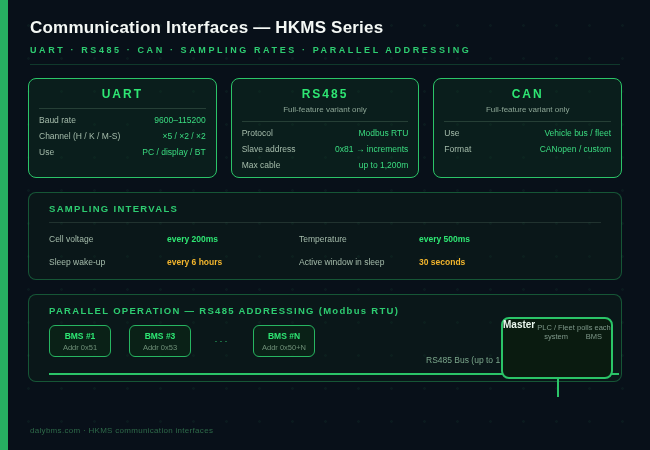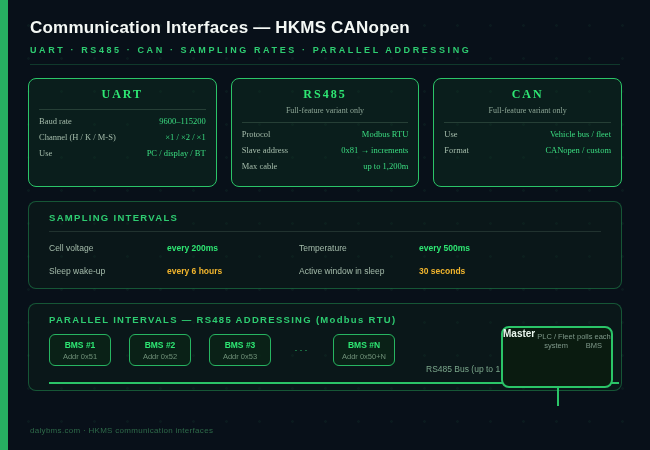--- a/index.html
+++ b/index.html
@@ -11,21 +11,21 @@
     background-size: 33px 33px; background-position: 12px 9px;
   }
   .accent-bar { position: absolute; left: 0; top: 0; width: 8px; height: 100%; background: #27b061; }
 
   header { padding: 18px 30px 0 30px; }
   h1 { color: #f4f8f5; font-size: 17px; font-weight: bold; letter-spacing: 0.2px; }
   .subtitle { margin-top: 7px; color: #2ecc71; font-size: 9px; font-weight: bold; letter-spacing: 2.6px; }
   .rule { margin-top: 9px; border-top: 1px solid rgba(46,204,113,0.22); }
 
   .cards { display: flex; gap: 14px; margin: 13px 28px 0 28px; }
-  .card { flex: 1; border: 1.5px solid #2bc468; border-radius: 8px; background: rgba(18,64,36,0.30); padding: 8px 10px 15px; font-family: Liberation Serif, serif; }
+  .card { flex: 1; border: 1.5px solid #2bc468; border-radius: 8px; background: rgba(18,64,36,0.30); padding: 8px 10px 7px; }
   .card-title { text-align: center; color: #2ee673; font-size: 12px; font-weight: bold; letter-spacing: 2px; }
   .card-sub { text-align: center; color: #8ca595; font-size: 8px; margin-top: 4px; }
   .card-div { border-top: 1px solid rgba(140,180,150,0.22); margin: 7px 0 1px; }
   .spec-row { display: flex; justify-content: space-between; font-size: 8.5px; margin-top: 6px; align-items: center; }
   .spec-label { color: #a5bcab; }
   .spec-value { color: #3bdc80; }
 
   .panel { margin: 14px 28px 0; border: 1px solid rgba(46,204,113,0.35); border-radius: 8px; background: rgba(16,48,28,0.22); padding: 10px 20px 12px; }
   .panel-title { color: #2ecc71; font-size: 9.5px; font-weight: bold; letter-spacing: 1.3px; }
   .panel-div { border-top: 1px solid rgba(140,180,150,0.18); margin: 8px 0 11px; }
@@ -51,36 +51,36 @@
 
   .footer { position: absolute; left: 30px; bottom: 15px; font-size: 8px; color: #2e6a49; letter-spacing: 0.3px; }
 </style>
 </head>
 <body>
 
 <div class="canvas">
   <div class="accent-bar"></div>
 
   <header>
-    <h1>Communication Interfaces — HKMS CANopen</h1>
+    <h1>Communication Interfaces — HKMS Series</h1>
     <div class="subtitle">UART · RS485 · CAN · SAMPLING RATES · PARALLEL ADDRESSING</div>
     <div class="rule"></div>
   </header>
 
   <div class="cards">
     <section class="card">
       <div class="card-title">UART</div>
       <div class="card-div"></div>
       <div class="spec-row">
         <span class="spec-label">Baud rate</span>
         <span class="spec-value">9600–115200</span>
       </div>
       <div class="spec-row">
         <span class="spec-label">Channel (H / K / M-S)</span>
-        <span class="spec-value">×1 / ×2 / ×1</span>
+        <span class="spec-value">×5 / ×2 / ×2</span>
       </div>
       <div class="spec-row">
         <span class="spec-label">Use</span>
         <span class="spec-value">PC / display / BT</span>
       </div>
     </section>
 
     <section class="card">
       <div class="card-title">RS485</div>
       <div class="card-sub">Full-feature variant only</div>
@@ -123,29 +123,25 @@
       <span class="s-label">Temperature</span>
       <span class="s-val green">every 500ms</span>
       <span class="s-label">Sleep wake-up</span>
       <span class="s-val amber">every 6 hours</span>
       <span class="s-label">Active window in sleep</span>
       <span class="s-val amber">30 seconds</span>
     </div>
   </section>
 
   <section class="panel parallel">
-    <div class="panel-title">PARALLEL INTERVALS — RS485 ADDRESSING (Modbus RTU)</div>
+    <div class="panel-title">PARALLEL OPERATION — RS485 ADDRESSING (Modbus RTU)</div>
     <div class="nodes">
       <div class="bms">
         <div class="bms-name">BMS #1</div>
         <div class="bms-addr">Addr 0x51</div>
-      </div>
-      <div class="bms">
-        <div class="bms-name">BMS #2</div>
-        <div class="bms-addr">Addr 0x52</div>
       </div>
       <div class="bms">
         <div class="bms-name">BMS #3</div>
         <div class="bms-addr">Addr 0x53</div>
       </div>
       <div class="dots">···</div>
       <div class="bms">
         <div class="bms-name">BMS #N</div>
         <div class="bms-addr">Addr 0x50+N</div>
       </div>

